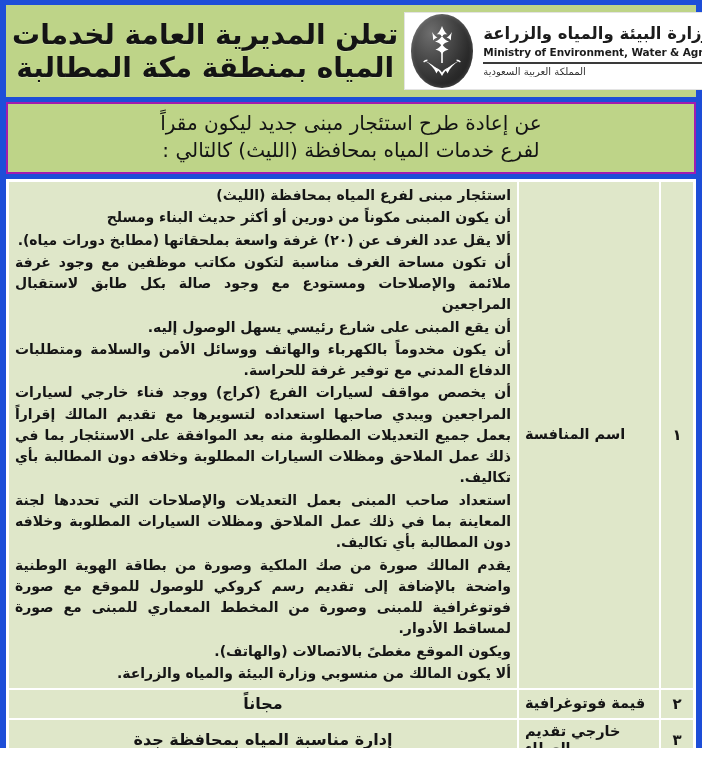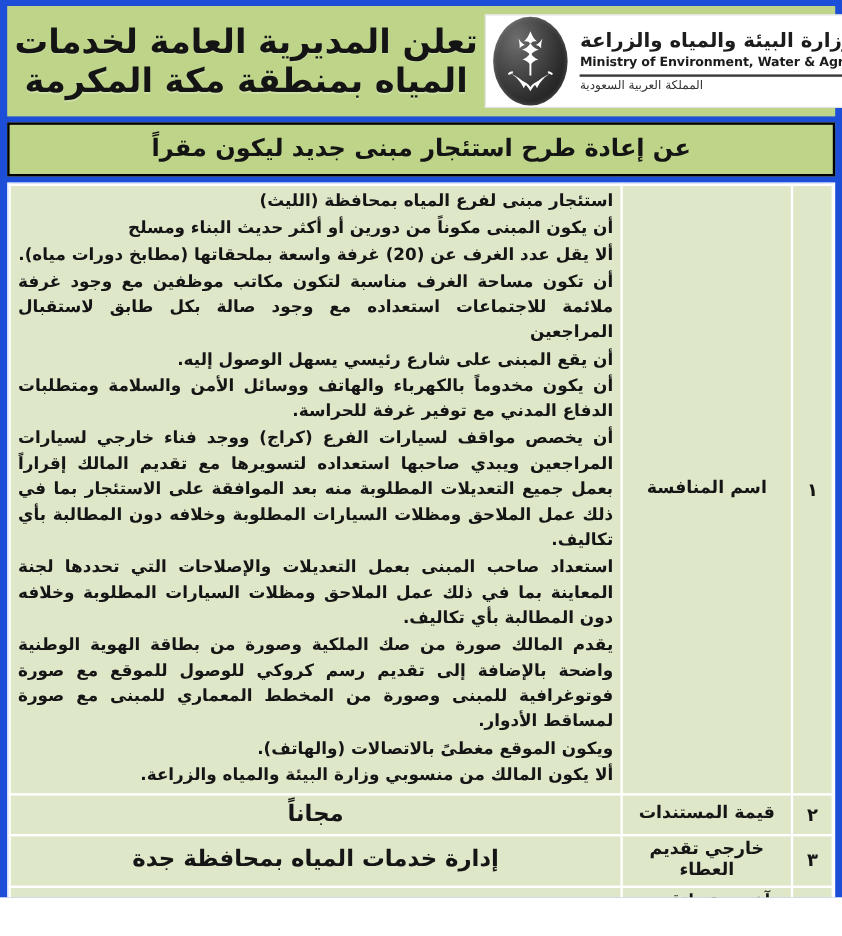--- a/index.html
+++ b/index.html
@@ -104,26 +104,26 @@
     align-items: center;
     justify-content: center;
     box-shadow: inset 0 0 4px rgba(255,255,255,0.25);
     margin-right: 4px;
   }
 
   
   .subhead {
     margin-top: 5px;
     background: #bed488;
-    border: 2px solid #000000;
+    border: 2px solid #a21caf;
     box-sizing: border-box;
     text-align: center;
     padding: 6px 10px 8px 10px;
     color: #141414;
-    font-weight: bold;
+    font-weight: normal;
     font-size: 20px;
     line-height: 1.35;
   }
   .subhead .s-line { display: block; white-space: nowrap; }
 
   
   .tbl-wrap {
     margin-top: 5px;
     background: #ffffff;
     border: 1px solid #ffffff;
@@ -143,28 +143,28 @@
     padding: 3px 6px;
     box-sizing: border-box;
   }
   td.c-num {
     width: 34px;
     text-align: center;
     font-size: 15px;
   }
   td.c-label {
     width: 142px;
-    text-align: center;
+    text-align: left;
     font-size: 14.5px;
     line-height: 1.2;
   }
   td.c-label.tight { font-size: 13px; letter-spacing: -0.3px; }
   td.c-value {
     text-align: center;
-    font-size: 19px;
+    font-size: 16px;
     line-height: 1.35;
   }
   td.c-spec {
     text-align: right;
     font-size: 14px;
     line-height: 1.52;
     padding: 5px 8px 5px 8px;
   }
   .spec-line {
     display: block;
@@ -177,21 +177,21 @@
 </style>
 </head>
 <body>
 
 <div class="page">
 
   <div class="header">
 
     <div class="header-title">
       <span class="t-line">تعلن المديرية العامة لخدمات</span>
-      <span class="t-line">المياه بمنطقة مكة المكرمة</span>
+      <span class="t-line">المياه بمنطقة مكة المطالبة</span>
     </div>
 
     <div class="logo-box">
       <div class="emblem">
         <svg width="44" height="56" viewBox="0 0 44 56" aria-hidden="true">
           <g fill="#ffffff">
             <path d="M22 3 C20.5 7 19 9.5 16.5 11.5 C19 11 20.8 11.6 22 13 C23.2 11.6 25 11 27.5 11.5 C25 9.5 23.5 7 22 3 Z"></path>
             <path d="M22 6 L21 13 L23 13 Z"></path>
             <path d="M12 9 C14 12 15.5 13.5 17.5 14.5 C15.5 15 14 16 13 17.5 C13.2 14.6 12.8 11.8 12 9 Z"></path>
             <path d="M32 9 C30 12 28.5 13.5 26.5 14.5 C28.5 15 30 16 31 17.5 C30.8 14.6 31.2 11.8 32 9 Z"></path>
@@ -210,54 +210,55 @@
         <div class="logo-ar">وزارة البيئة والمياه والزراعة</div>
         <div class="logo-en">Ministry of Environment, Water &amp; Agriculture</div>
         <div class="logo-rule"></div>
         <div class="logo-kingdom">المملكة العربية السعودية</div>
       </div>
     </div>
   </div>
 
   <div class="subhead">
     <span class="s-line">عن إعادة طرح استئجار مبنى جديد ليكون مقراً</span>
+    <span class="s-line">لفرع خدمات المياه بمحافظة (الليث) كالتالي :</span>
   </div>
 
   <div class="tbl-wrap">
     <table class="tender">
       <tbody>
 
         <tr>
           <td class="c-num">١</td>
           <td class="c-label">اسم المنافسة</td>
           <td class="c-spec">
             <span class="spec-line single spec-block">استئجار مبنى لفرع المياه بمحافظة (الليث)</span>
             <span class="spec-line single spec-block">أن يكون المبنى مكوناً من دورين أو أكثر حديث البناء ومسلح</span>
-            <span class="spec-line single spec-block">ألا يقل عدد الغرف عن (20) غرفة واسعة بملحقاتها (مطابخ دورات مياه).</span>
-            <span class="spec-line spec-block">أن تكون مساحة الغرف مناسبة لتكون مكاتب موظفين مع وجود غرفة ملائمة للاجتماعات استعداده مع وجود صالة بكل طابق لاستقبال المراجعين</span>
+            <span class="spec-line single spec-block">ألا يقل عدد الغرف عن (٢٠) غرفة واسعة بملحقاتها (مطابخ دورات مياه).</span>
+            <span class="spec-line spec-block">أن تكون مساحة الغرف مناسبة لتكون مكاتب موظفين مع وجود غرفة ملائمة والإصلاحات ومستودع مع وجود صالة بكل طابق لاستقبال المراجعين</span>
             <span class="spec-line single spec-block">أن يقع المبنى على شارع رئيسي يسهل الوصول إليه.</span>
             <span class="spec-line spec-block">أن يكون مخدوماً بالكهرباء والهاتف ووسائل الأمن والسلامة ومتطلبات الدفاع المدني مع توفير غرفة للحراسة.</span>
             <span class="spec-line spec-block">أن يخصص مواقف لسيارات الفرع (كراج) ووجد فناء خارجي لسيارات المراجعين ويبدي صاحبها استعداده لتسويرها مع تقديم المالك إقراراً بعمل جميع التعديلات المطلوبة منه بعد الموافقة على الاستئجار بما في ذلك عمل الملاحق ومظلات السيارات المطلوبة وخلافه دون المطالبة بأي تكاليف.</span>
             <span class="spec-line spec-block">استعداد صاحب المبنى بعمل التعديلات والإصلاحات التي تحددها لجنة المعاينة بما في ذلك عمل الملاحق ومظلات السيارات المطلوبة وخلافه دون المطالبة بأي تكاليف.</span>
             <span class="spec-line spec-block">يقدم المالك صورة من صك الملكية وصورة من بطاقة الهوية الوطنية واضحة بالإضافة إلى تقديم رسم كروكي للوصول للموقع مع صورة فوتوغرافية للمبنى وصورة من المخطط المعماري للمبنى مع صورة لمساقط الأدوار.</span>
             <span class="spec-line single spec-block">ويكون الموقع مغطىً بالاتصالات (والهاتف).</span>
             <span class="spec-line single spec-block">ألا يكون المالك من منسوبي وزارة البيئة والمياه والزراعة.</span>
           </td>
         </tr>
 
         <tr>
           <td class="c-num">٢</td>
-          <td class="c-label">قيمة المستندات</td>
+          <td class="c-label">قيمة فوتوغرافية</td>
           <td class="c-value">مجاناً</td>
         </tr>
 
         <tr>
           <td class="c-num">٣</td>
           <td class="c-label">خارجي تقديم العطاء</td>
-          <td class="c-value">إدارة خدمات المياه بمحافظة جدة</td>
+          <td class="c-value">إدارة مناسبة المياه بمحافظة جدة</td>
         </tr>
 
         <tr>
           <td class="c-num">٤</td>
           <td class="c-label tight">آخر موعد لتقديم العطاءات</td>
           <td class="c-value">الخميس الموافق ١٤٤١/٢/٤هـ</td>
         </tr>
 
       </tbody>
     </table>

